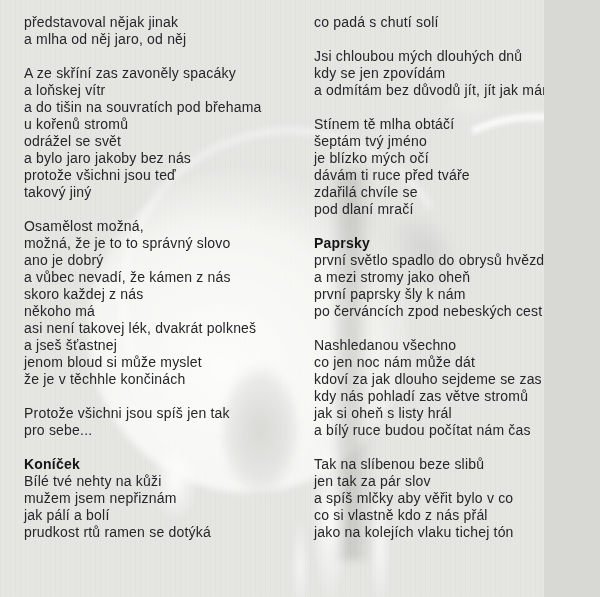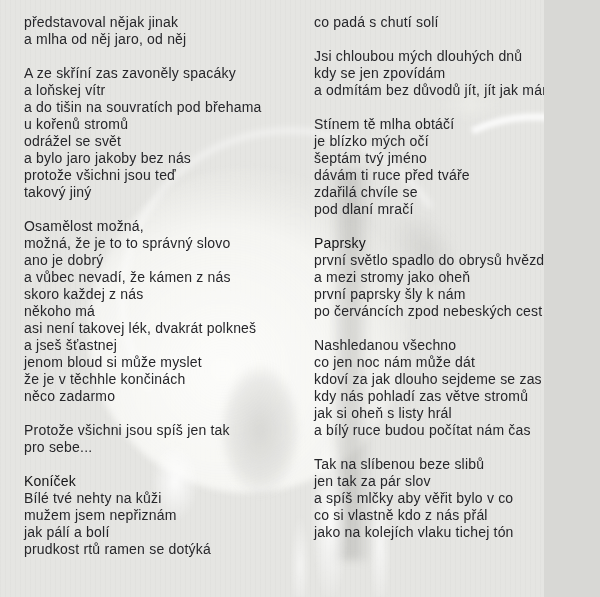--- a/index.html
+++ b/index.html
@@ -115,21 +115,21 @@
     top: 14px;
     font-size: 14px;
     line-height: 17px;
     letter-spacing: 0.2px;
     color: #26262a;
   }
   .col-left  { left: 24px;  width: 280px; }
   .col-right { left: 314px; width: 282px; }
   .stanza + .stanza { margin-top: 17px; }
   .stanza-title {
-    font-weight: normal;
+    font-weight: bold;
     color: #141416;
   }
   .line { white-space: nowrap; }
 </style>
 </head>
 <body>
 
 <div class="page">
   <div class="bg-noise"></div>
   <div class="bg-circle"></div>
@@ -159,21 +159,20 @@
         <div class="line">Osamělost možná,</div>
         <div class="line">možná, že je to to správný slovo</div>
         <div class="line">ano je dobrý</div>
         <div class="line">a vůbec nevadí, že kámen z nás</div>
         <div class="line">skoro každej z nás</div>
         <div class="line">někoho má</div>
         <div class="line">asi není takovej lék, dvakrát polkneš</div>
         <div class="line">a jseš šťastnej</div>
         <div class="line">jenom bloud si může myslet</div>
         <div class="line">že je v těchhle končinách</div>
-        <div class="line">něco zadarmo</div>
       </div>
       <div class="stanza">
         <div class="line">Protože všichni jsou spíš jen tak</div>
         <div class="line">pro sebe...</div>
       </div>
       <div class="stanza">
         <div class="stanza-title line">Koníček</div>
         <div class="line">Bílé tvé nehty na kůži</div>
         <div class="line">mužem jsem nepřiznám</div>
         <div class="line">jak pálí a bolí</div>
@@ -184,22 +183,22 @@
       <div class="stanza">
         <div class="line">co padá s chutí solí</div>
       </div>
       <div class="stanza">
         <div class="line">Jsi chloubou mých dlouhých dnů</div>
         <div class="line">kdy se jen zpovídám</div>
         <div class="line">a odmítám bez důvodů jít, jít jak mám</div>
       </div>
       <div class="stanza">
         <div class="line">Stínem tě mlha obtáčí</div>
+        <div class="line">šeptám tvý jméno</div>
         <div class="line">je blízko mých očí</div>
-        <div class="line">šeptám tvý jméno</div>
         <div class="line">dávám ti ruce před tváře</div>
         <div class="line">zdařilá chvíle se</div>
         <div class="line">pod dlaní mračí</div>
       </div>
       <div class="stanza">
         <div class="stanza-title line">Paprsky</div>
         <div class="line">první světlo spadlo do obrysů hvězd</div>
         <div class="line">a mezi stromy jako oheň</div>
         <div class="line">první paprsky šly k nám</div>
         <div class="line">po červáncích zpod nebeských cest</div>

